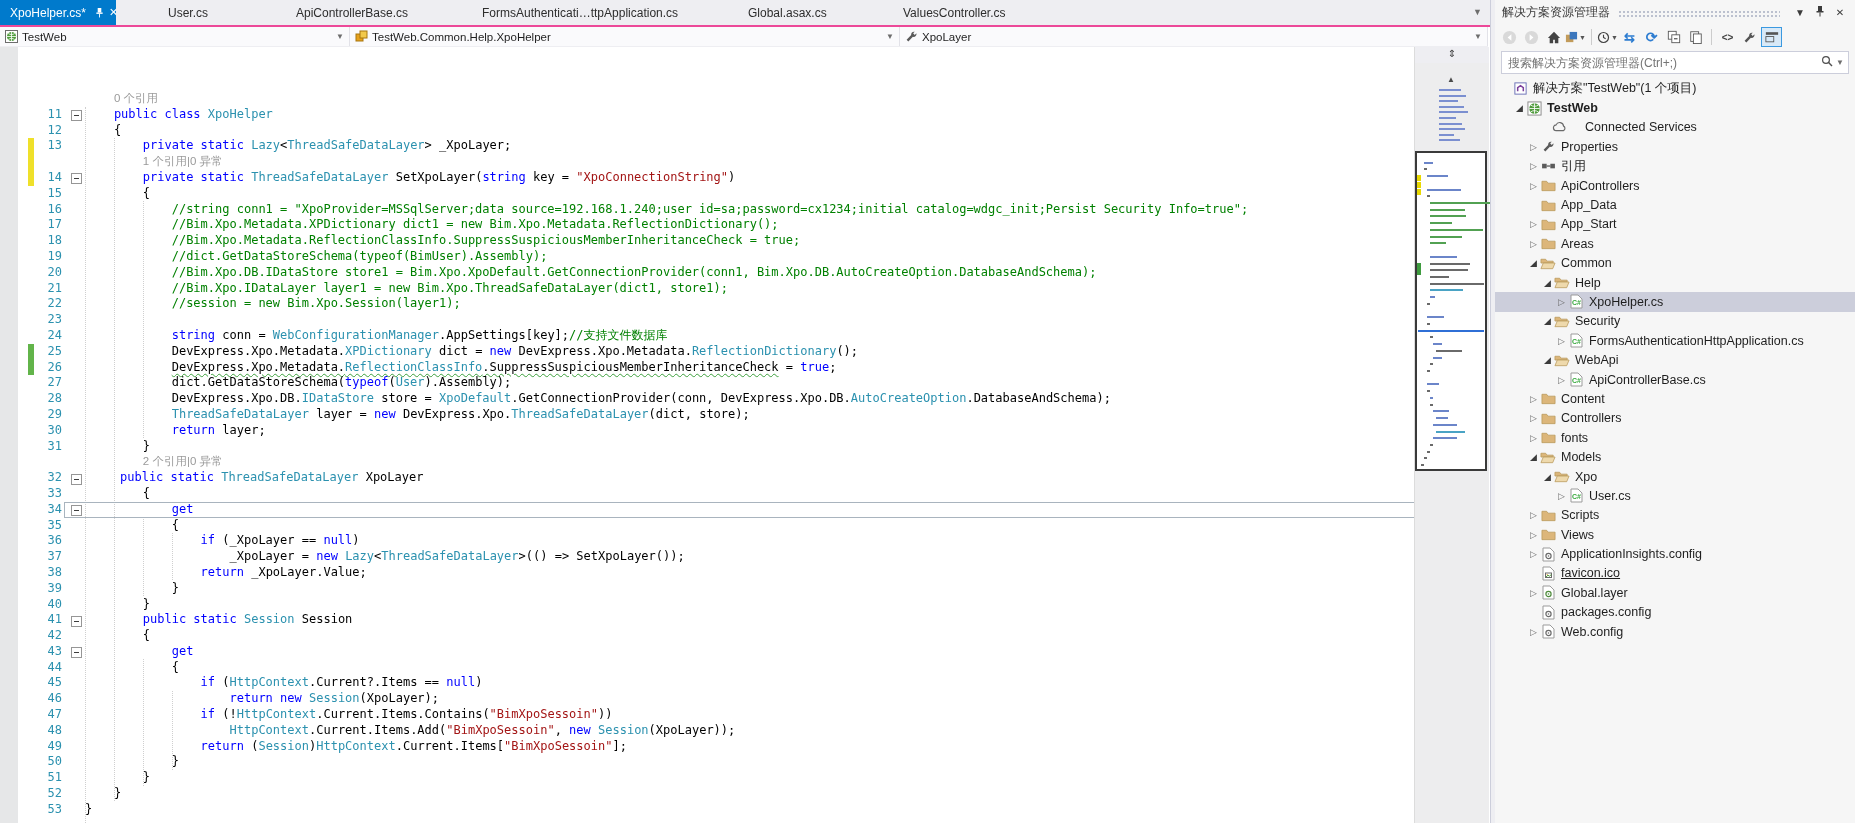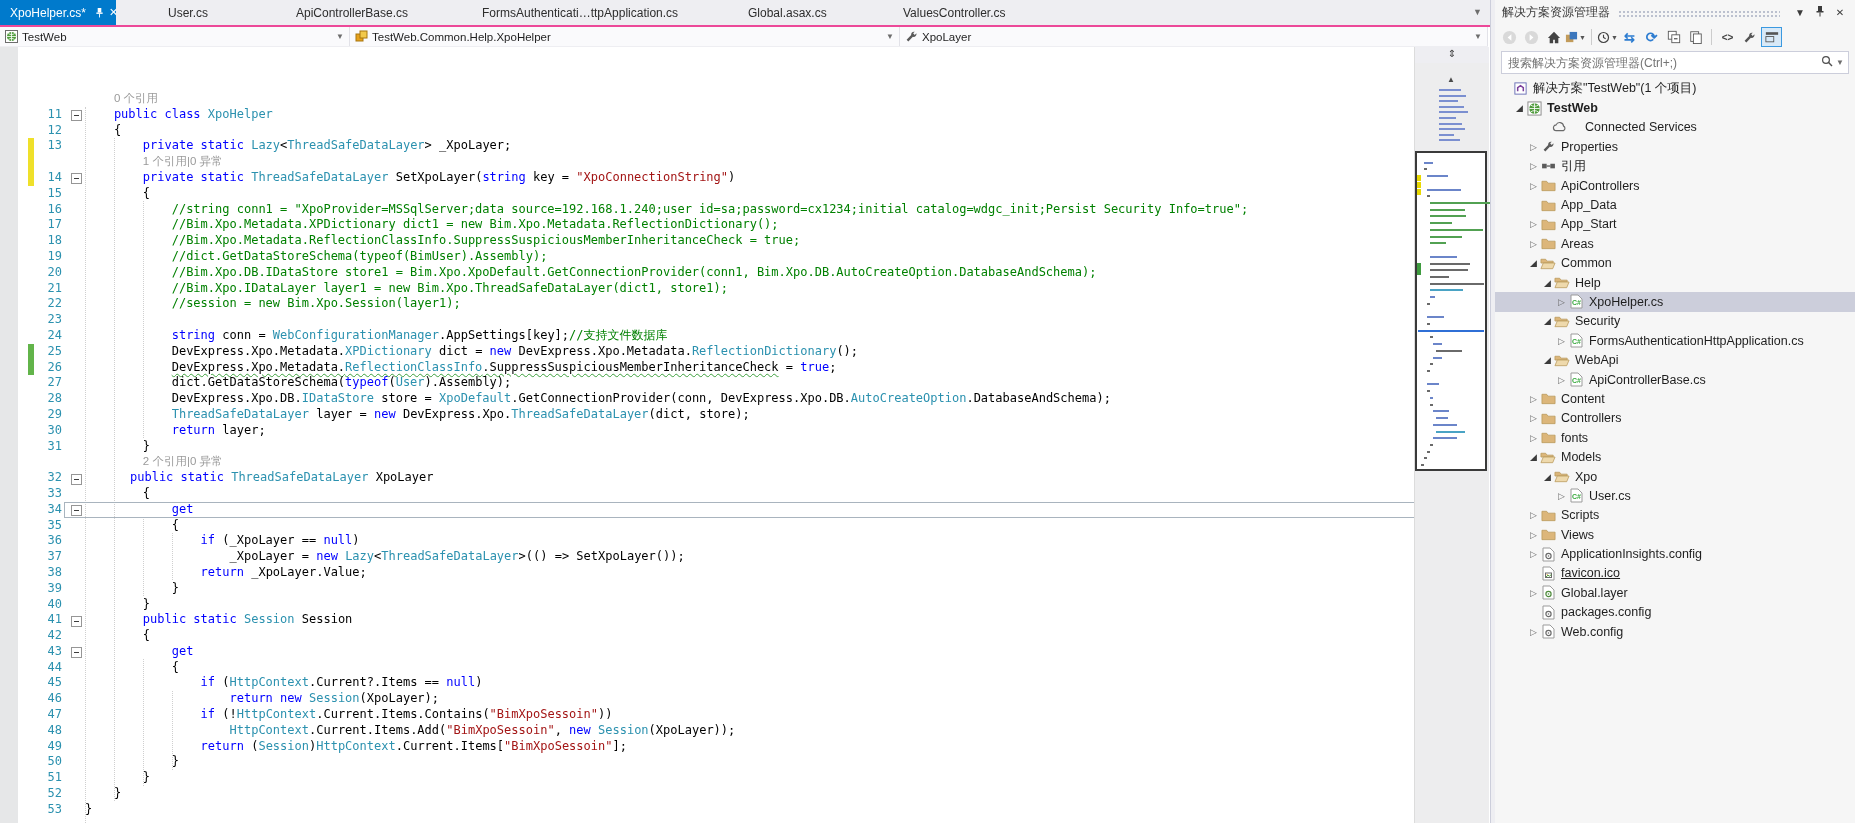--- a/index.html
+++ b/index.html
@@ -159,21 +159,21 @@
           <div class="crow"><span class="ln">23</span><span class="codetext" style="padding-left: 2px;"></span></div>
           <div class="crow"><span class="ln">24</span><span class="codetext" style="padding-left: 88.7px;"><span class="k">string</span><span class="d"> conn = </span><span class="t">WebConfigurationManager</span><span class="d">.AppSettings[key];</span><span class="c">//支持文件数据库</span></span></div>
           <div class="crow"><span class="chg g"></span><span class="ln">25</span><span class="codetext" style="padding-left: 88.7px;"><span class="d">DevExpress.Xpo.Metadata.</span><span class="t">XPDictionary</span><span class="d"> dict = </span><span class="k">new</span><span class="d"> DevExpress.Xpo.Metadata.</span><span class="t">ReflectionDictionary</span><span class="d">();</span></span></div>
           <div class="crow"><span class="chg g"></span><span class="ln">26</span><span class="codetext" style="padding-left: 88.7px; text-align: right;"><span class="d u">DevExpress.Xpo.Metadata.</span><span class="t u">ReflectionClassInfo</span><span class="d u">.SuppressSuspiciousMemberInheritanceCheck</span><span class="d"> = </span><span class="k">true</span><span class="d">;</span></span></div>
           <div class="crow"><span class="ln">27</span><span class="codetext" style="padding-left: 88.7px;"><span class="d">dict.GetDataStoreSchema(</span><span class="k">typeof</span><span class="d">(</span><span class="t">User</span><span class="d">).Assembly);</span></span></div>
           <div class="crow"><span class="ln">28</span><span class="codetext" style="padding-left: 88.7px;"><span class="d">DevExpress.Xpo.DB.</span><span class="t">IDataStore</span><span class="d"> store = </span><span class="t">XpoDefault</span><span class="d">.GetConnectionProvider(conn, DevExpress.Xpo.DB.</span><span class="t">AutoCreateOption</span><span class="d">.DatabaseAndSchema);</span></span></div>
           <div class="crow"><span class="ln">29</span><span class="codetext" style="padding-left: 88.7px;"><span class="t">ThreadSafeDataLayer</span><span class="d"> layer = </span><span class="k">new</span><span class="d"> </span><span class="g">DevExpress.Xpo.</span><span class="t">ThreadSafeDataLayer</span><span class="d">(dict, store);</span></span></div>
           <div class="crow"><span class="ln">30</span><span class="codetext" style="padding-left: 88.7px;"><span class="k">return</span><span class="d"> layer;</span></span></div>
           <div class="crow"><span class="ln">31</span><span class="codetext" style="padding-left: 59.8px;"><span class="d">}</span></span></div>
           <div class="crow"><span class="codetext cl-text" style="padding-left: 59.8px;">2 个引用|0 异常</span></div>
-          <div class="crow"><span class="ln">32</span><span class="fold"></span><span class="codetext" style="padding-left: 47px;"><span class="k">public static </span><span class="t">ThreadSafeDataLayer</span><span class="d"> XpoLayer</span></span></div>
+          <div class="crow"><span class="ln">32</span><span class="fold"></span><span class="codetext" style="padding-left: 37px;"><span class="k">public static </span><span class="t">ThreadSafeDataLayer</span><span class="d"> XpoLayer</span></span></div>
           <div class="crow"><span class="ln">33</span><span class="codetext" style="padding-left: 59.8px;"><span class="d">{</span></span></div>
           <div class="crow"><span class="ln">34</span><span class="fold"></span><span class="caretbox"></span><span class="codetext" style="padding-left: 88.7px;"><span class="k">get</span></span></div>
           <div class="crow"><span class="ln">35</span><span class="codetext" style="padding-left: 88.7px;"><span class="d">{</span></span></div>
           <div class="crow"><span class="ln">36</span><span class="codetext" style="padding-left: 117.6px;"><span class="k">if</span><span class="d"> (_XpoLayer == </span><span class="k">null</span><span class="d">)</span></span></div>
           <div class="crow"><span class="ln">37</span><span class="codetext" style="padding-left: 146.5px;"><span class="d">_XpoLayer = </span><span class="k">new</span><span class="d"> </span><span class="t">Lazy</span><span class="d">&lt;</span><span class="t">ThreadSafeDataLayer</span><span class="d">&gt;(() =&gt; SetXpoLayer());</span></span></div>
           <div class="crow"><span class="ln">38</span><span class="codetext" style="padding-left: 117.6px; text-align: center;"><span class="k">return</span><span class="d"> _XpoLayer.Value;</span></span></div>
           <div class="crow"><span class="ln">39</span><span class="codetext" style="padding-left: 88.7px;"><span class="d">}</span></span></div>
           <div class="crow"><span class="ln">40</span><span class="codetext" style="padding-left: 59.8px;"><span class="d">}</span></span></div>
           <div class="crow"><span class="ln">41</span><span class="fold"></span><span class="codetext" style="padding-left: 59.8px;"><span class="k">public static </span><span class="t">Session</span><span class="d"> Session</span></span></div>
           <div class="crow"><span class="ln">42</span><span class="codetext" style="padding-left: 59.8px;"><span class="d">{</span></span></div>

